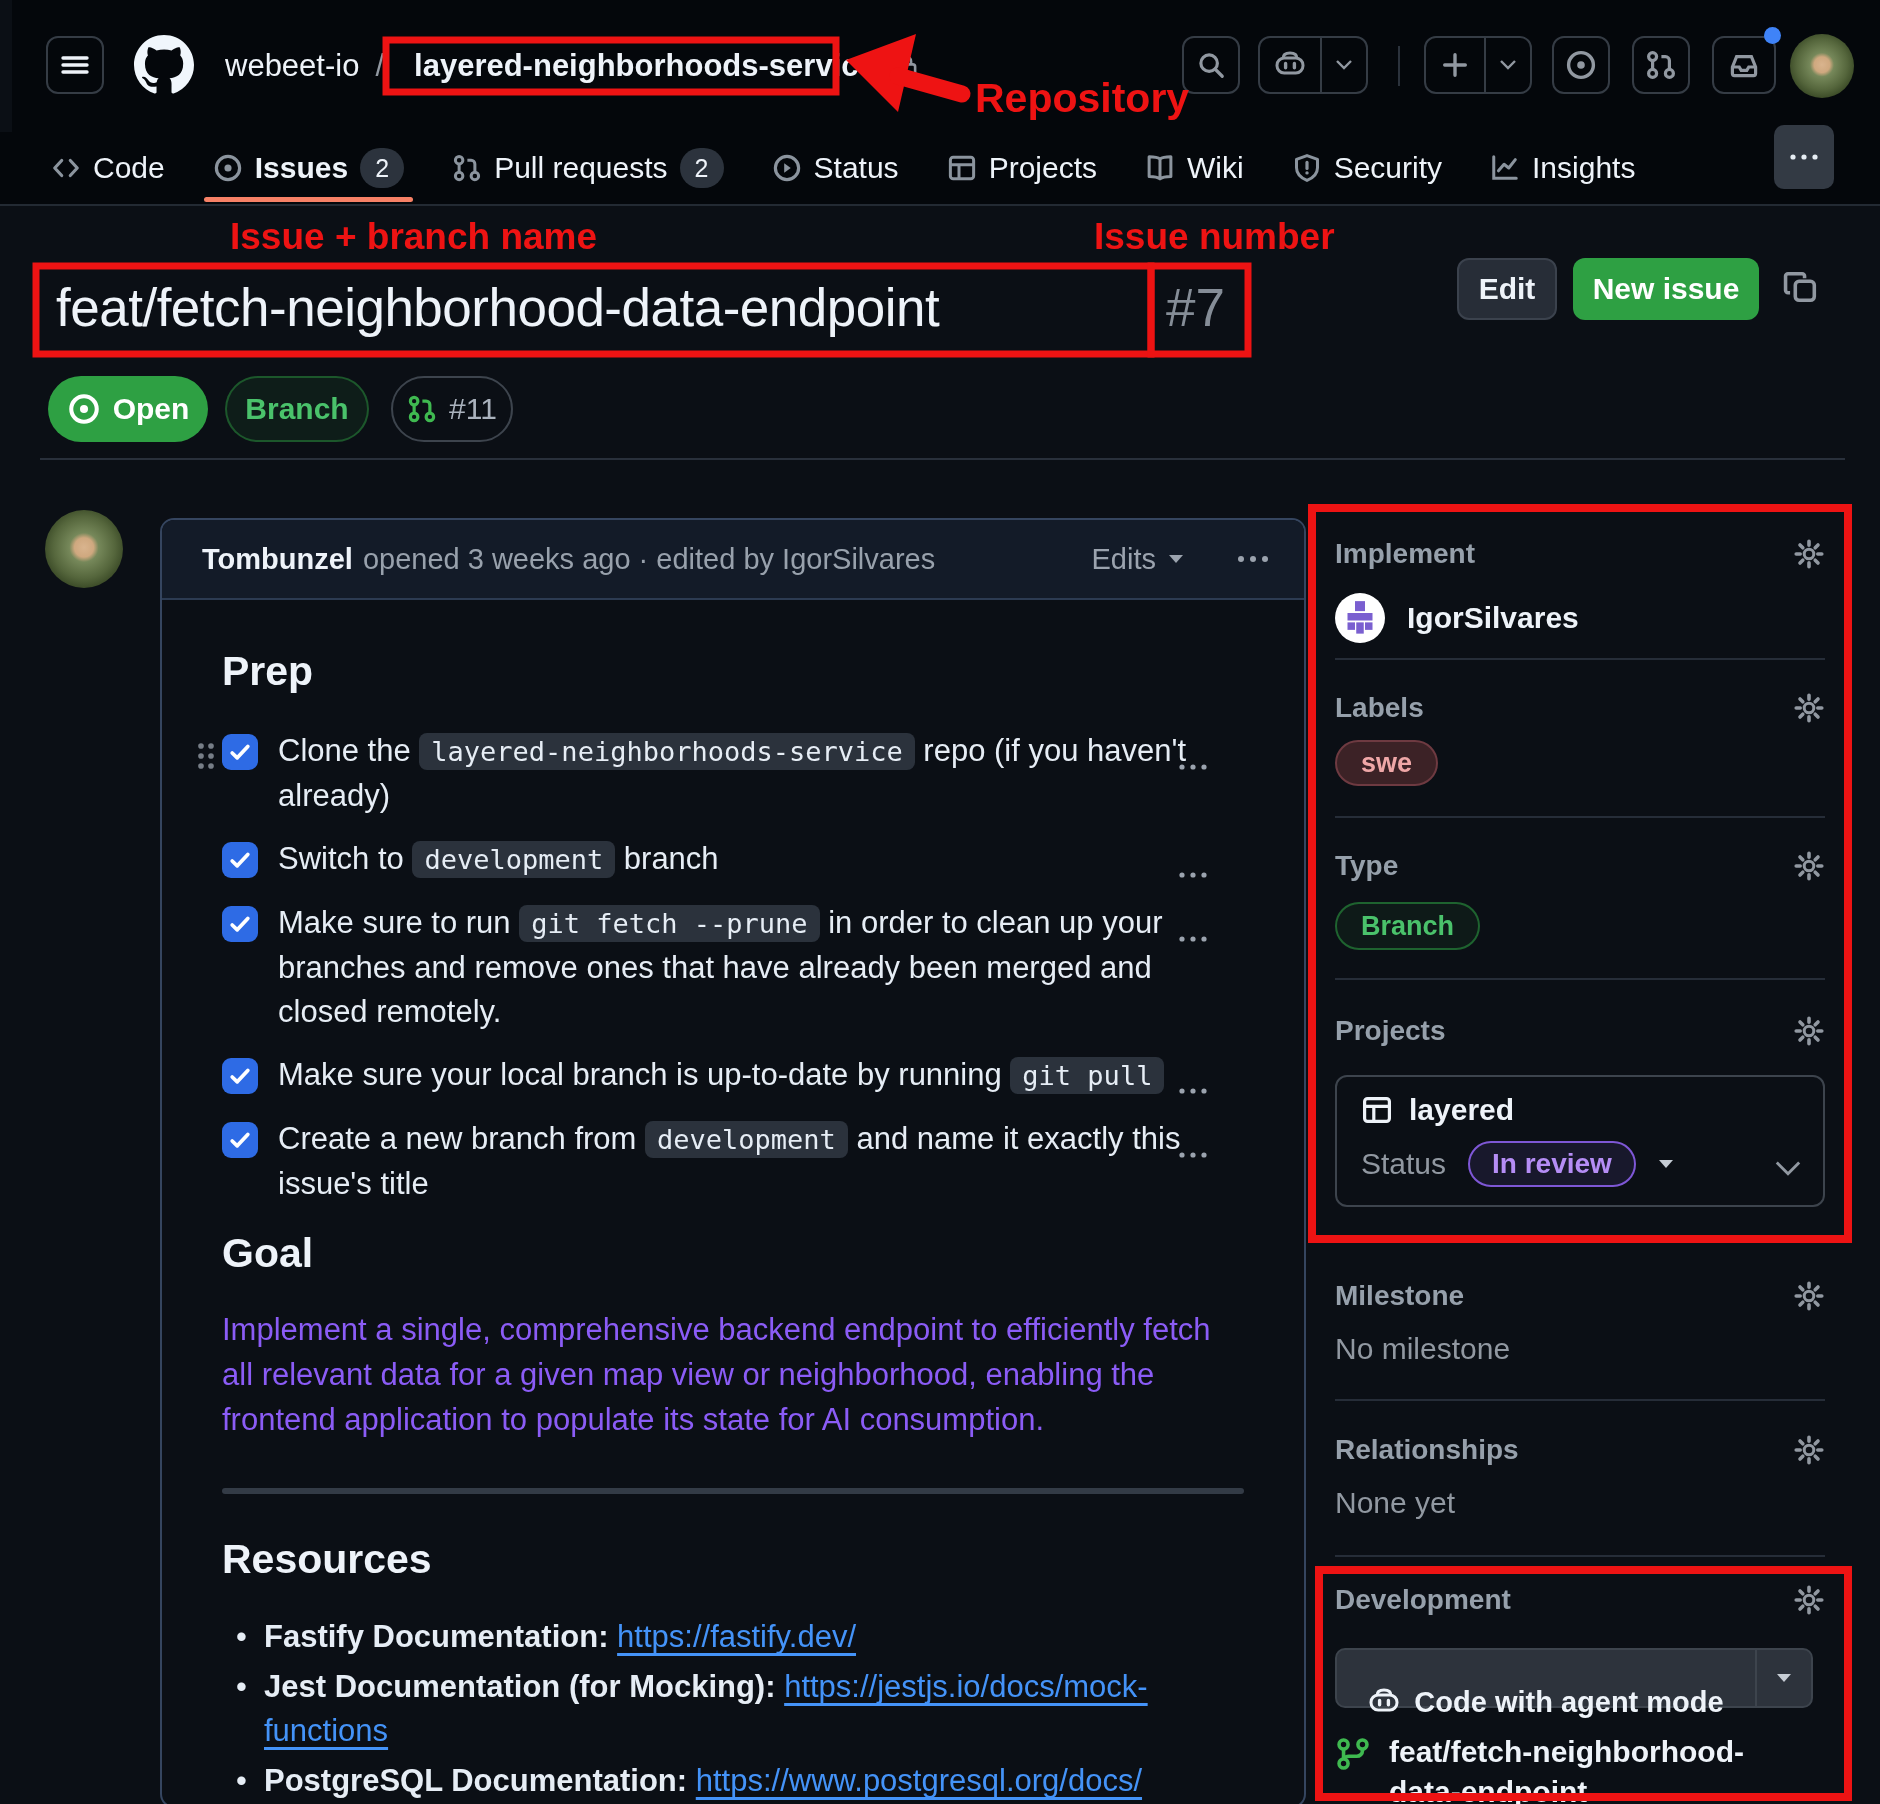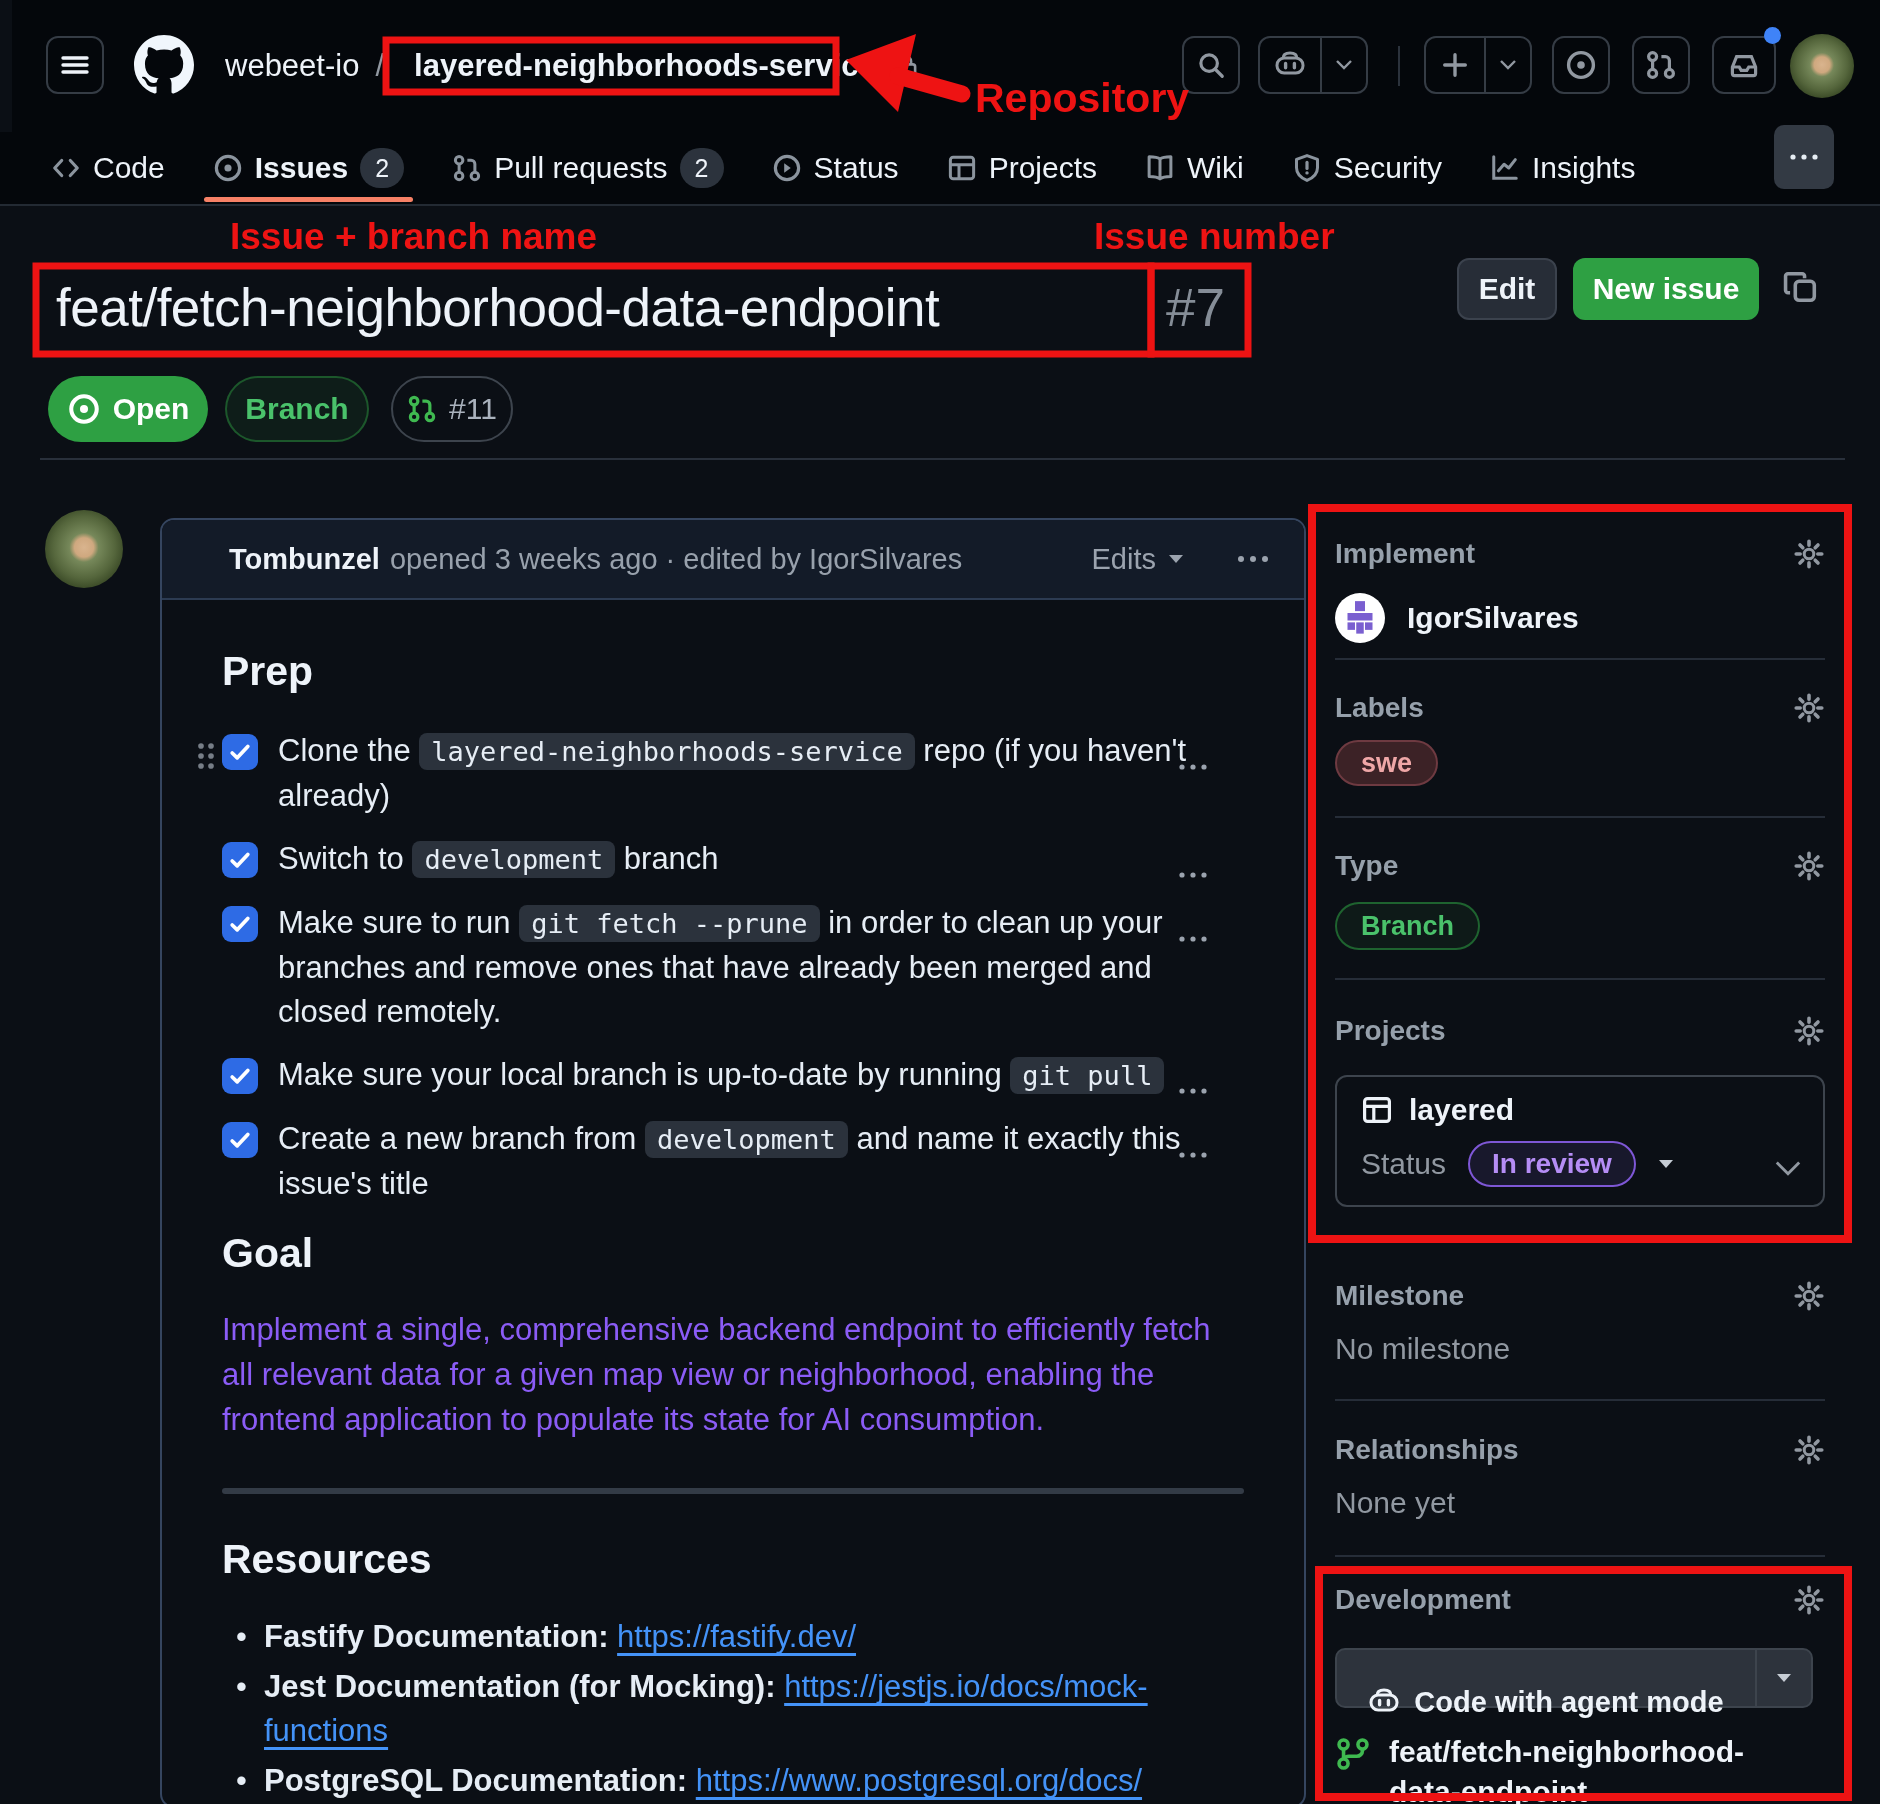--- a/index.html
+++ b/index.html
@@ -40,21 +40,21 @@
   .pill { position:absolute; top:376px; height:66px; border-radius:34px; display:flex; align-items:center; justify-content:center; gap:12px; font-size:30px; }
   .pill-open { left:48px; width:160px; background:#2ea043; color:#fff; font-weight:700; }
   .pill-branch { left:225px; width:144px; background:rgba(46,160,67,0.10); border:2px solid rgba(46,160,67,0.45); color:#4ac26b; font-weight:600; }
   .pill-pr { left:391px; width:122px; border:2px solid #3d444d; color:#aab2bd; font-weight:400; }
   .hdr-divider { position:absolute; left:40px; top:458px; width:1805px; height:2px; background:#29303b; }
 
   
   .author-avatar { left:45px; top:510px; width:78px; height:78px; }
   .comment { position:absolute; left:160px; top:518px; width:1146px; height:1290px; border:2px solid #35455f; border-radius:14px; background:#0b0f15; }
   .comment-head { height:80px; background:#131b28; border-bottom:2px solid #2c3b52; border-radius:12px 12px 0 0; display:flex; align-items:center; padding:0 34px 0 40px; font-size:29px; color:#98a1ac; }
-  .comment-head b { color:#eef3f9; font-weight:700; margin-right:10px;margin-left:27px; }
+  .comment-head b { color:#eef3f9; font-weight:700; margin-right:10px; }
   .edits { margin-left:auto; display:flex; align-items:center; gap:12px; color:#9ba3ae; font-size:29px; cursor:pointer; }
   .head-kebab { margin-left:52px; color:#9ba3ae; cursor:pointer; display:flex; }
   .comment-body { padding:26px 60px 0 60px; }
   .md-h3 { font-size:41px; font-weight:700; color:#eef3f9; }
   .h-prep { margin:22px 0 34px 0; }
   .h-goal { margin:24px 0 30px 0; }
   .h-res  { margin:42px 0 32px 0; }
   .md-p { font-size:31px; line-height:45px; color:#8b5cf6; }
   .md-hr { border:none; height:6px; border-radius:3px; background:#333b46; margin:46px 0 0 0; }
   .md-code, code.md-code { font-family:"DejaVu Sans Mono","Liberation Mono",monospace; font-size:27px; background:#2b323c; border-radius:8px; padding:3px 12px; color:#e6edf5; white-space:nowrap; }

